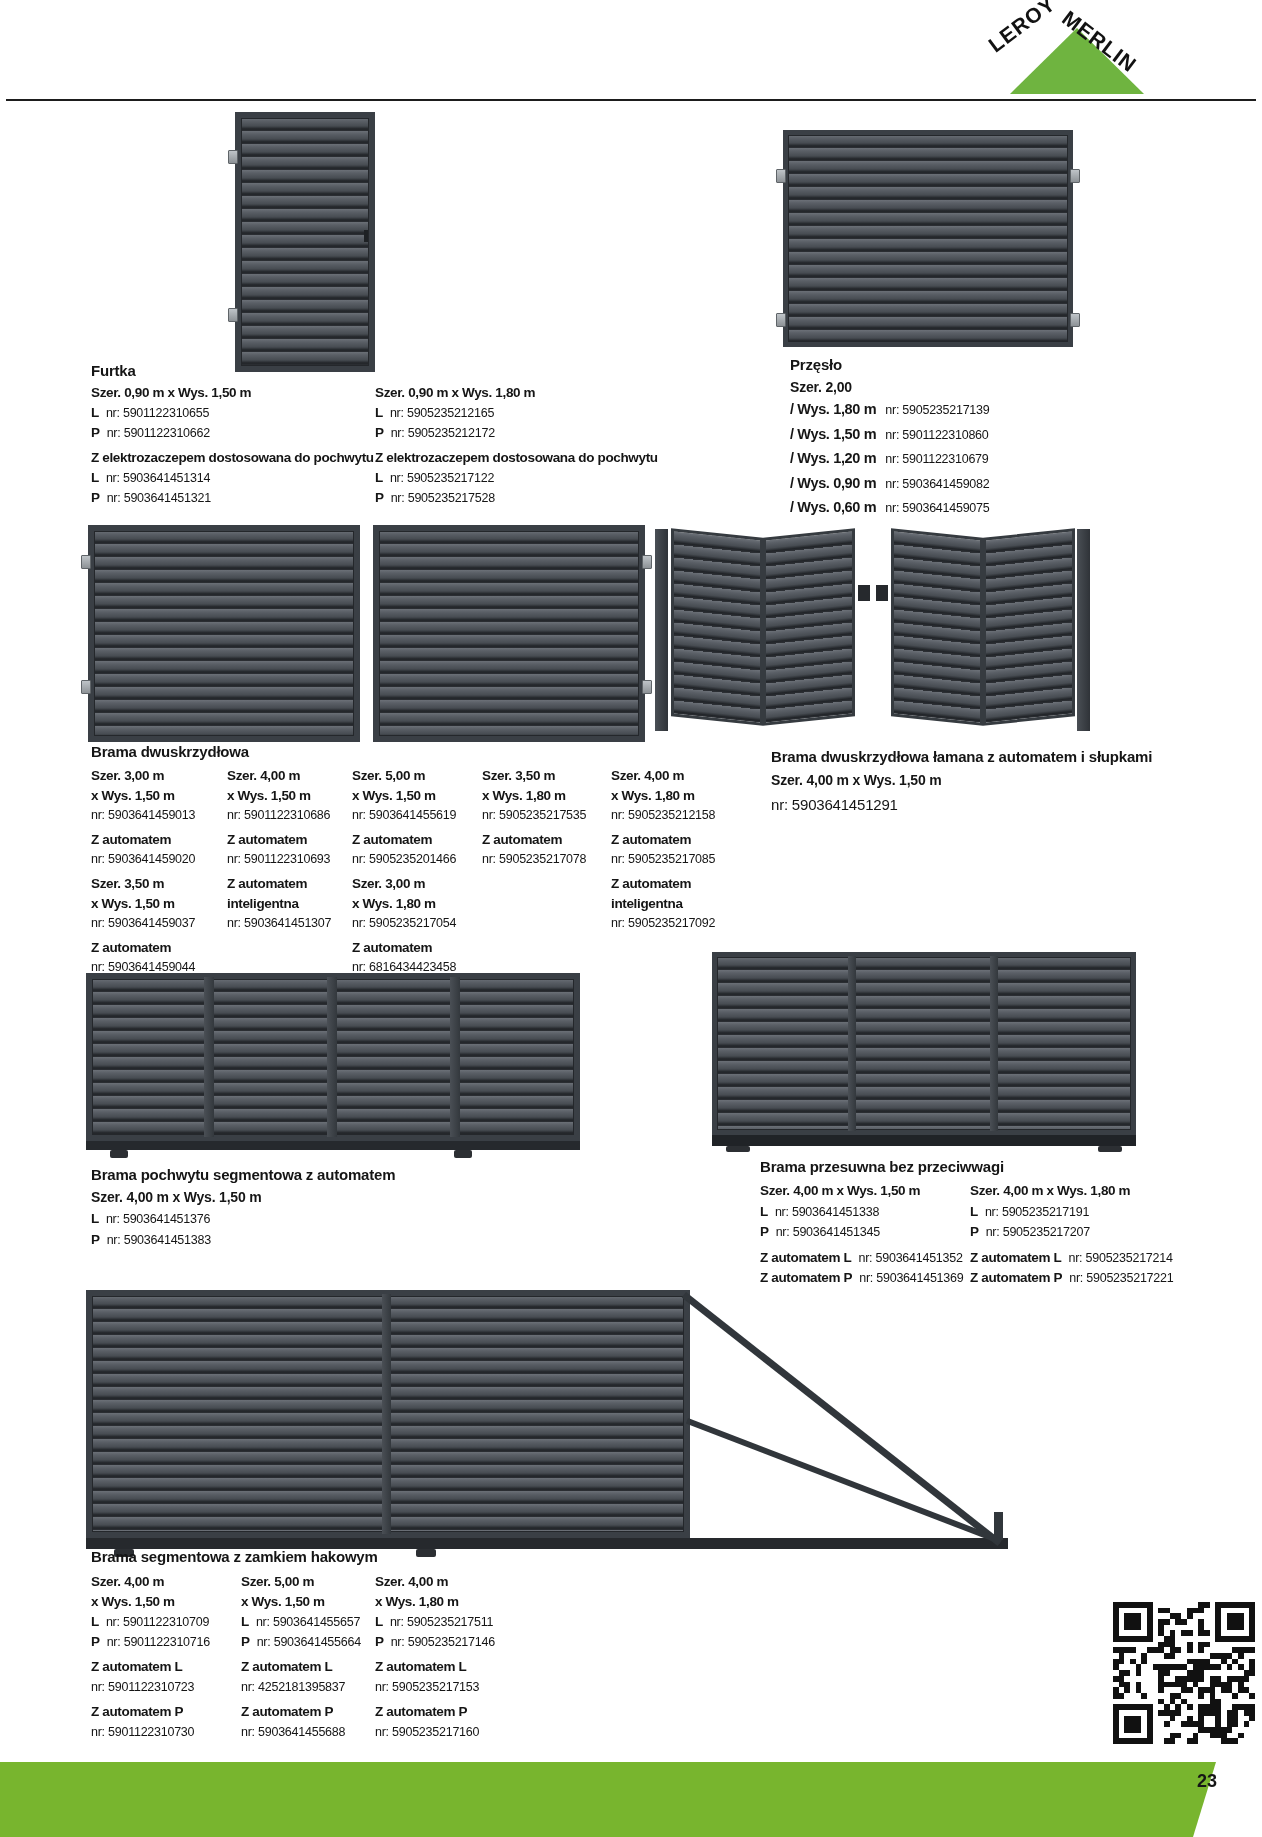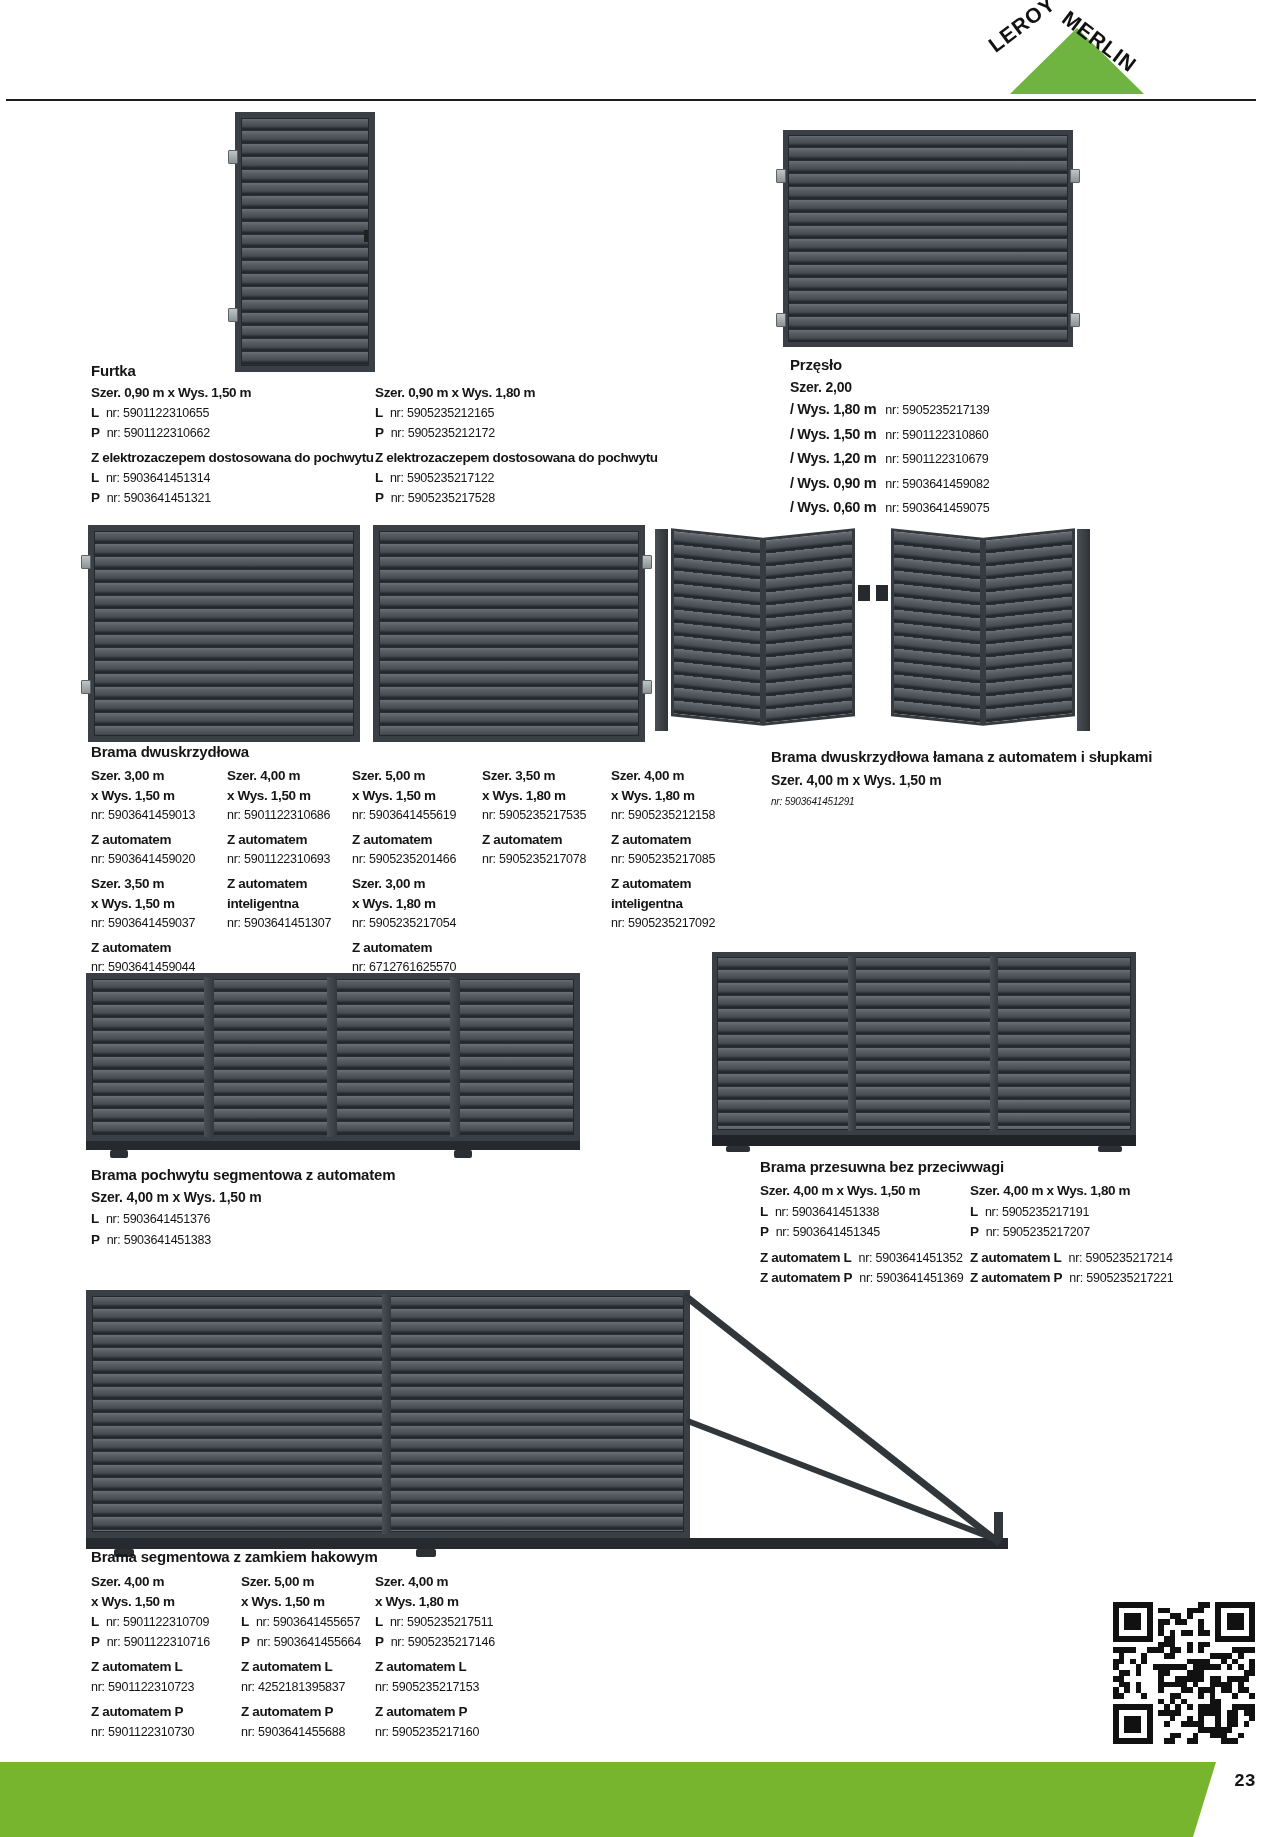--- a/index.html
+++ b/index.html
@@ -2,36 +2,36 @@
 <html><head>
 <meta charset="utf-8">
 <style>
   html,body{margin:0;padding:0;background:#fff;}
   #page{position:relative;width:1262px;height:1837px;background:#fff;overflow:hidden;
         font-family:"Liberation Sans",sans-serif;color:#151515;}
   .abs{position:absolute;}
   
   .h1{font-size:15px;font-weight:bold;letter-spacing:-0.2px;white-space:nowrap;}
   .h2{font-size:14px;font-weight:bold;letter-spacing:-0.2px;white-space:nowrap;}
-  .pr-plain{font-size:10px;letter-spacing:-0.2px;white-space:nowrap;font-style:italic;}
+  .pr-plain{font-size:15px;letter-spacing:-0.2px;white-space:nowrap;}
   .plist{width:max-content;}
   .pline{white-space:nowrap;font-size:12.5px;line-height:19px;letter-spacing:-0.25px;}
   .pline .pb{font-weight:bold;font-size:13.5px;letter-spacing:-0.35px;}
   .pb + .pr{margin-left:7px;}
   .pline.sp{margin-top:5px;}
   .lh20 .pline{line-height:20px;}
   .lh21 .pline{line-height:20.5px;}
   .lh23 .pline{line-height:23.5px;}
   .lh23 .pb{font-size:14.5px;}
   .lh23 .pb + .pr{margin-left:9px;}
   
   .toprule{left:6px;top:99px;width:1250px;height:2px;background:#1d1d1d;}
   .footerbar{left:0;top:1762px;width:1216px;height:75px;
              clip-path:polygon(0 0,100% 0,calc(100% - 23px) 100%,0 100%);}
-  .pagenum{left:1234px;top:1771px;font-size:18px;font-weight:bold;font-family:Liberation Mono, monospace;}
+  .pagenum{left:1197px;top:1771px;font-size:18px;font-weight:bold;}
   
   .logo{left:986px;top:2px;width:180px;height:94px;}
   .logo .tri{position:absolute;left:24px;top:26px;width:134px;height:66px;
              clip-path:polygon(50% 0,0 100%,100% 100%);}
   .logo .lw{position:absolute;font-weight:bold;font-size:21px;letter-spacing:1px;color:#121212;}
   .logo .lw.l{left:-2px;top:36px;transform:rotate(-37deg);transform-origin:left top;}
   .logo .lw.r{left:86px;top:4px;transform:rotate(37deg);transform-origin:left top;}
   
   .louver{background:repeating-linear-gradient(180deg,
           #6b7077 0px,#5a5f66 3px,#474c52 8px,#212428 11px,#2d3035 13px);}
@@ -154,21 +154,21 @@
 
   <div class="pline"><span class="pb">Szer. 5,00 m</span></div>
       <div class="pline"><span class="pb">x Wys. 1,50 m</span></div>
       <div class="pline"><span class="pr">nr: 5903641455619</span></div>
       <div class="pline sp"><span class="pb">Z automatem</span></div>
       <div class="pline"><span class="pr">nr: 5905235201466</span></div>
       <div class="pline sp"><span class="pb">Szer. 3,00 m</span></div>
       <div class="pline"><span class="pb">x Wys. 1,80 m</span></div>
       <div class="pline"><span class="pr">nr: 5905235217054</span></div>
       <div class="pline sp"><span class="pb">Z automatem</span></div>
-      <div class="pline"><span class="pr">nr: 6712761625570</span></div>
+      <div class="pline"><span class="pr">nr: 6816434423458</span></div>
     </div>
   <div class="abs plist" style="left:482px;top:766px">
 
   <div class="pline"><span class="pb">Szer. 3,50 m</span></div>
       <div class="pline"><span class="pb">x Wys. 1,80 m</span></div>
       <div class="pline"><span class="pr">nr: 5905235217535</span></div>
       <div class="pline sp"><span class="pb">Z automatem</span></div>
       <div class="pline"><span class="pr">nr: 5905235217078</span></div>
     </div>
   <div class="abs plist" style="left:611px;top:766px">

